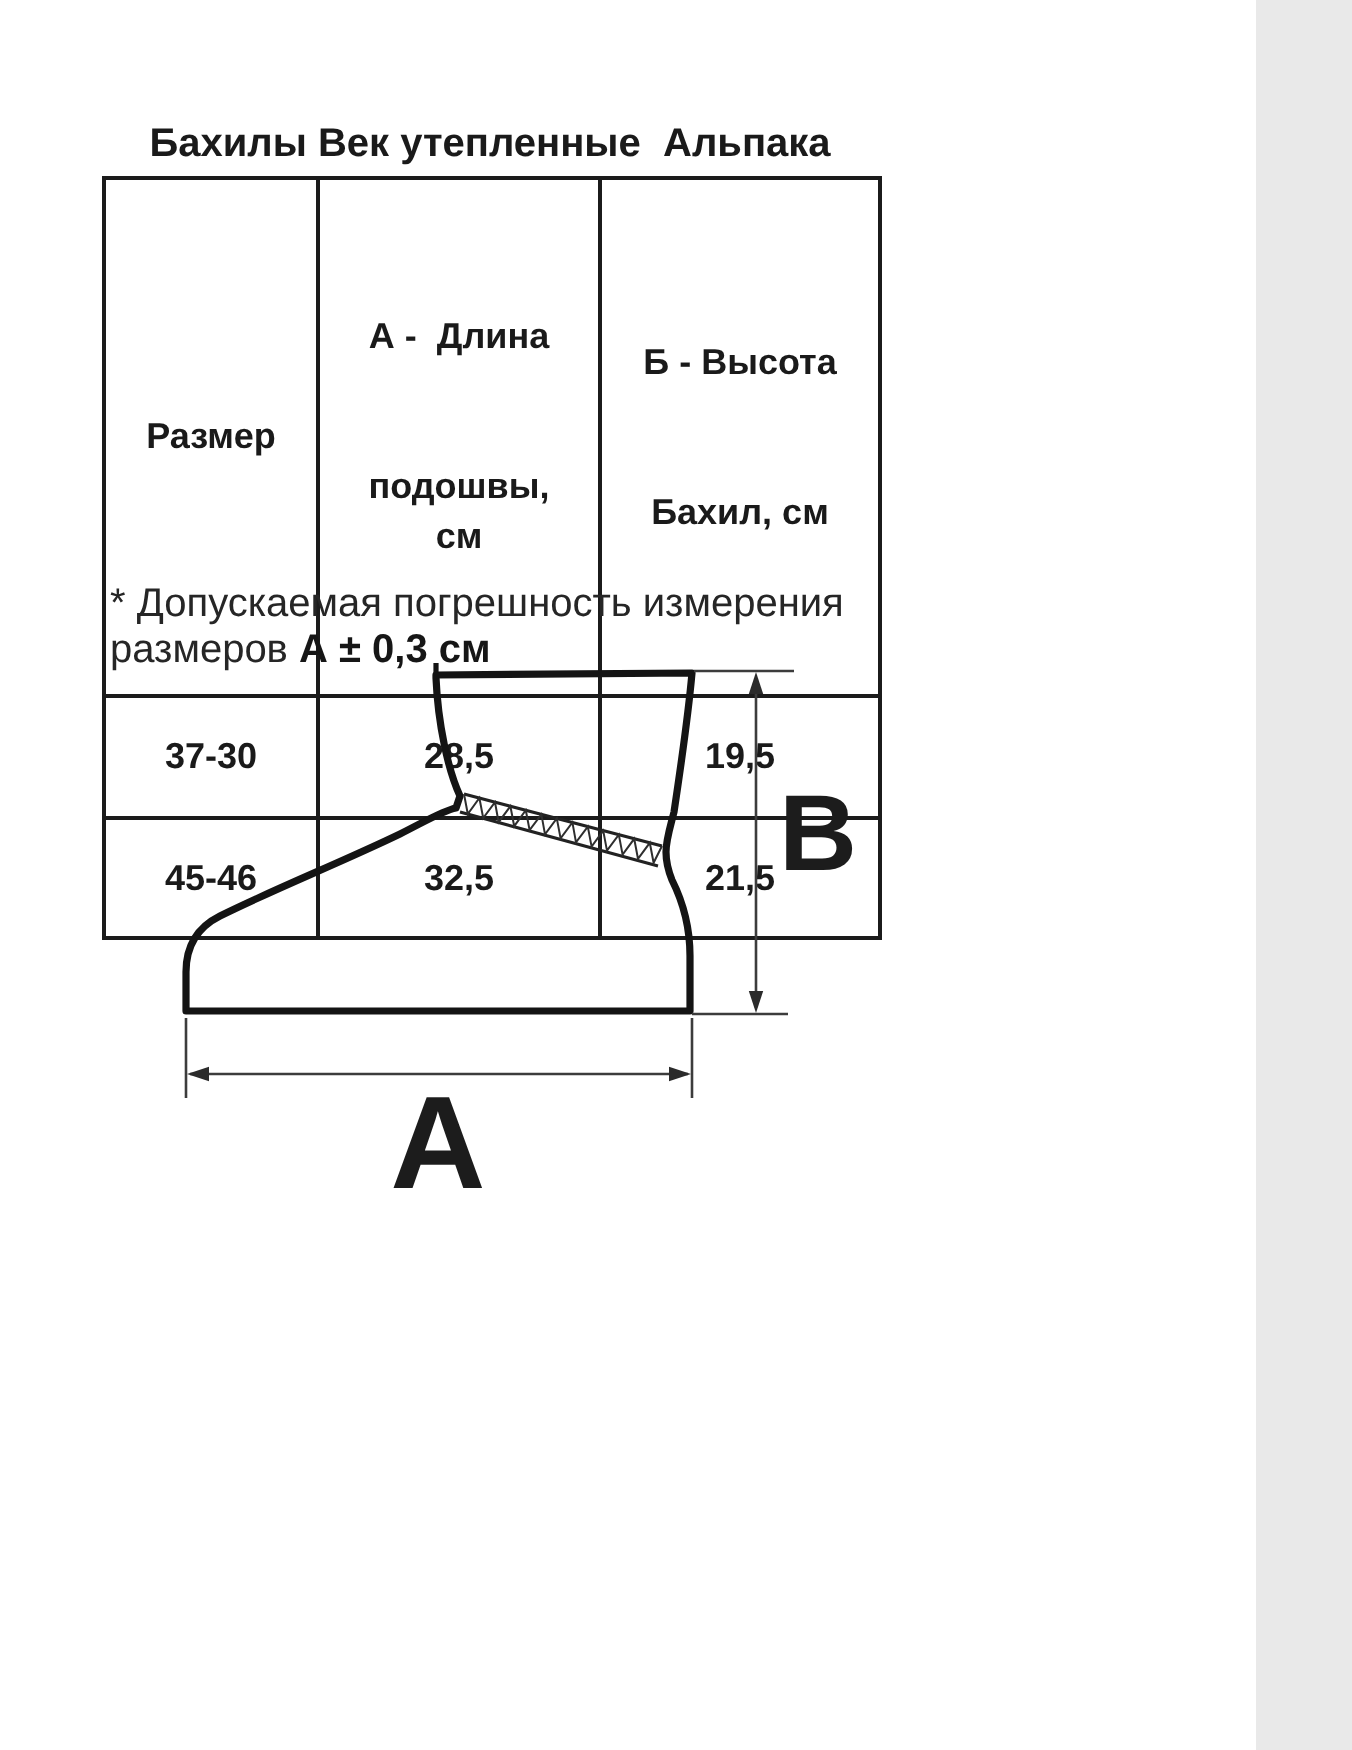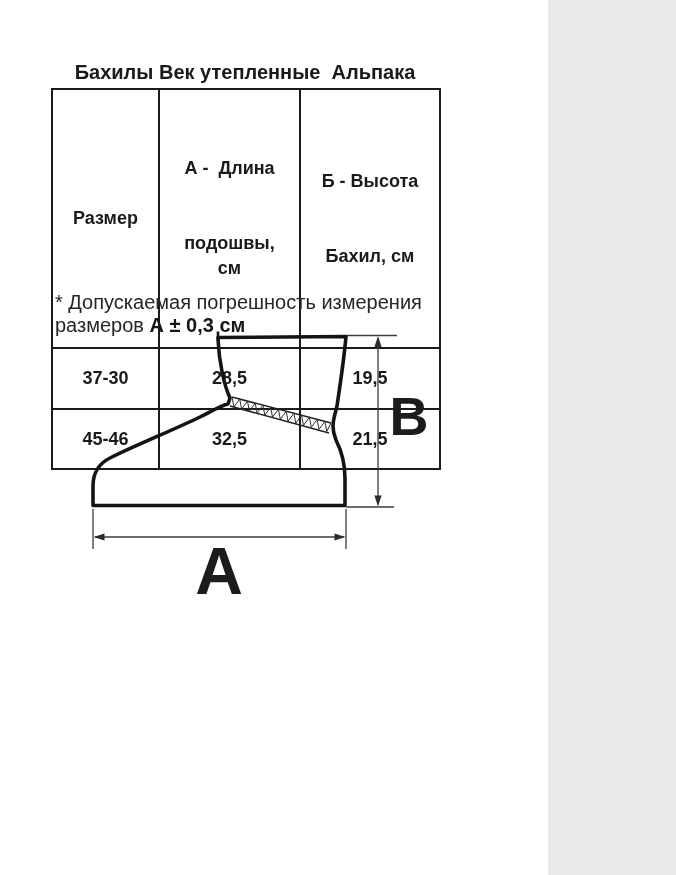--- a/index.html
+++ b/index.html
@@ -1,18 +1,18 @@
 <!DOCTYPE html>
 <html><head>
 <meta charset="utf-8">
 <style>
   html,body{margin:0;padding:0;background:#e9e9e9;}
   .page{
     position:relative;
-    width:548px;height:875px;
+    width:628px;height:875px;
     background:#ffffff;
     font-family:"Liberation Sans", sans-serif;
     color:#1a1a1a;
     overflow:hidden;
   }
   .title{
     position:absolute;
     left:51px;top:61px;width:388px;
     text-align:center;
     font-size:20px;font-weight:bold;

